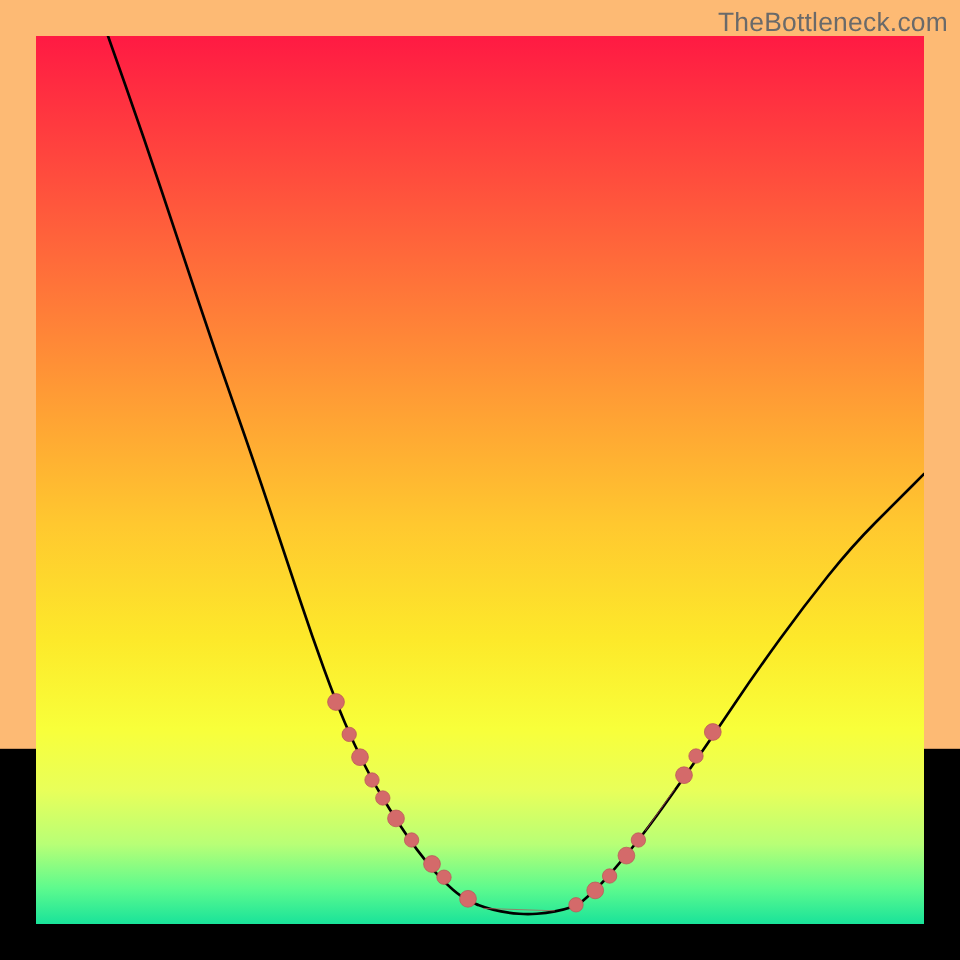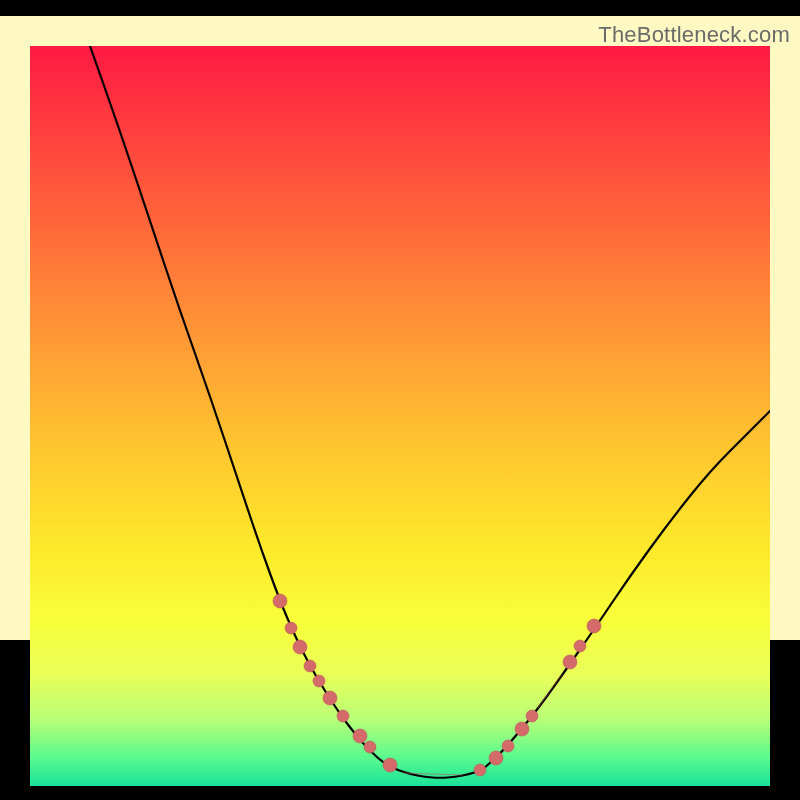--- a/index.html
+++ b/index.html
@@ -7,24 +7,24 @@
     padding: 0;
     width: 800px;
     height: 800px;
     background: #000;
     overflow: hidden;
     font-family: Arial, Helvetica, sans-serif;
   }
   .frame {
     position: absolute;
     left: 0;
-    top: 16px;
+    top: 0;
     width: 800px;
     height: 624px;
-    background: #fef9c3;
+    background: #fdba74;
   }
   .plot {
     position: absolute;
     left: 30px;
     top: 30px;
     width: 740px;
     height: 740px;
     overflow: hidden;
   }
   .gradient {

